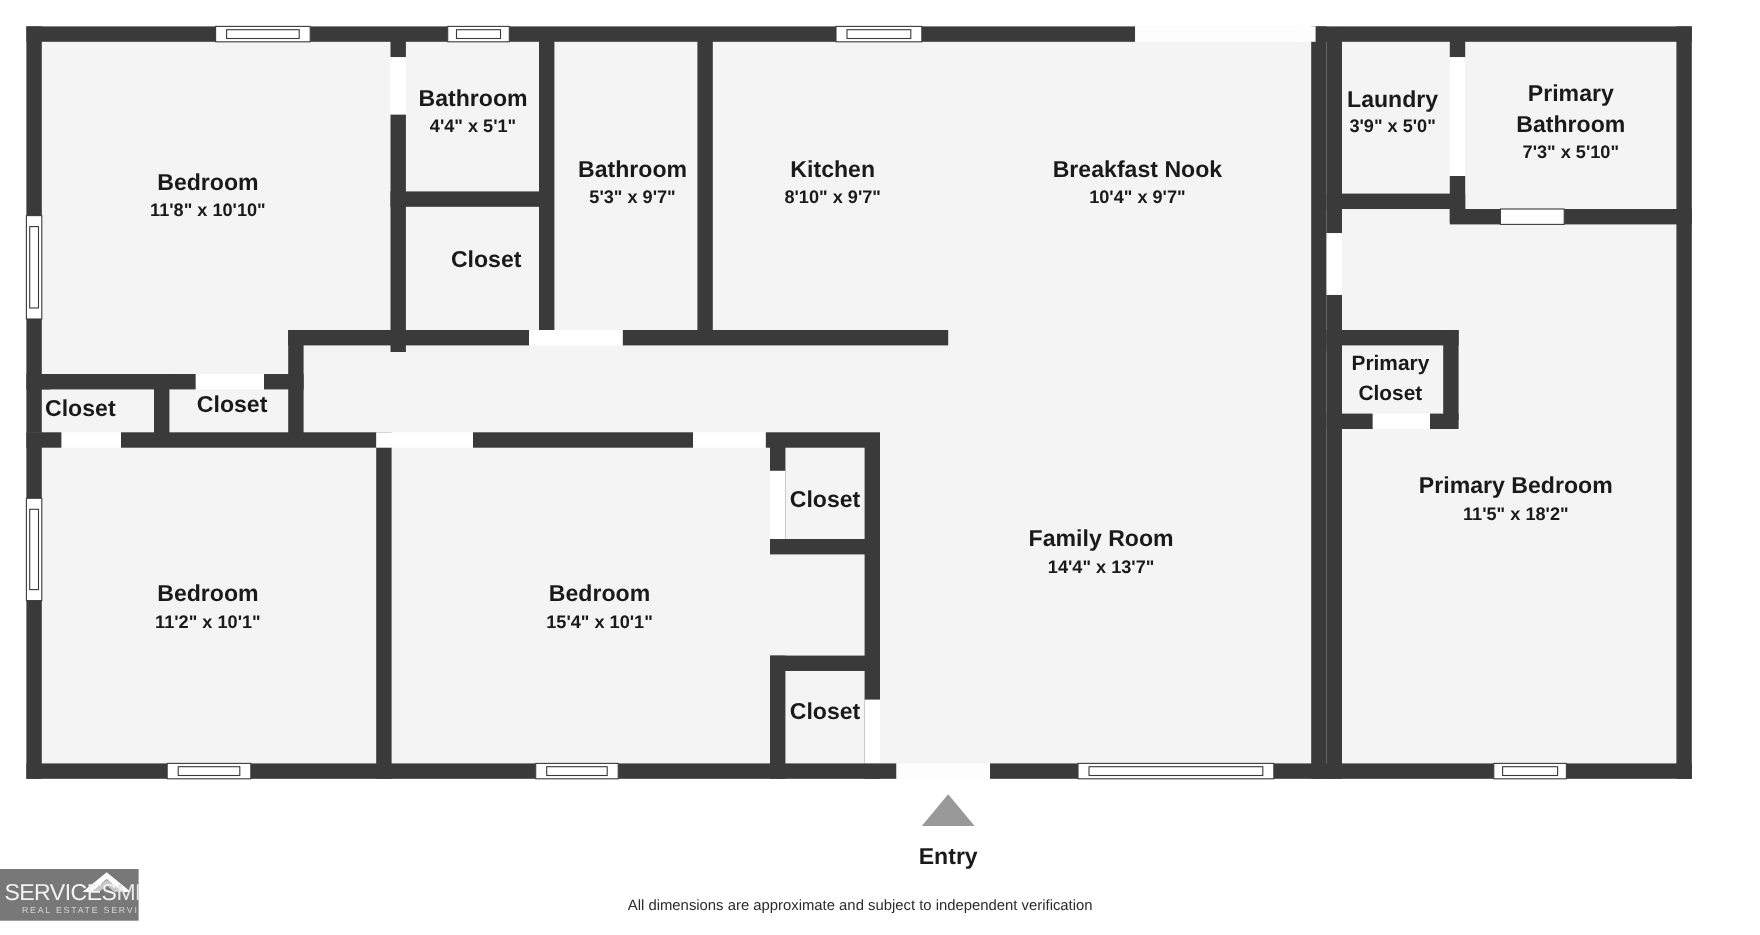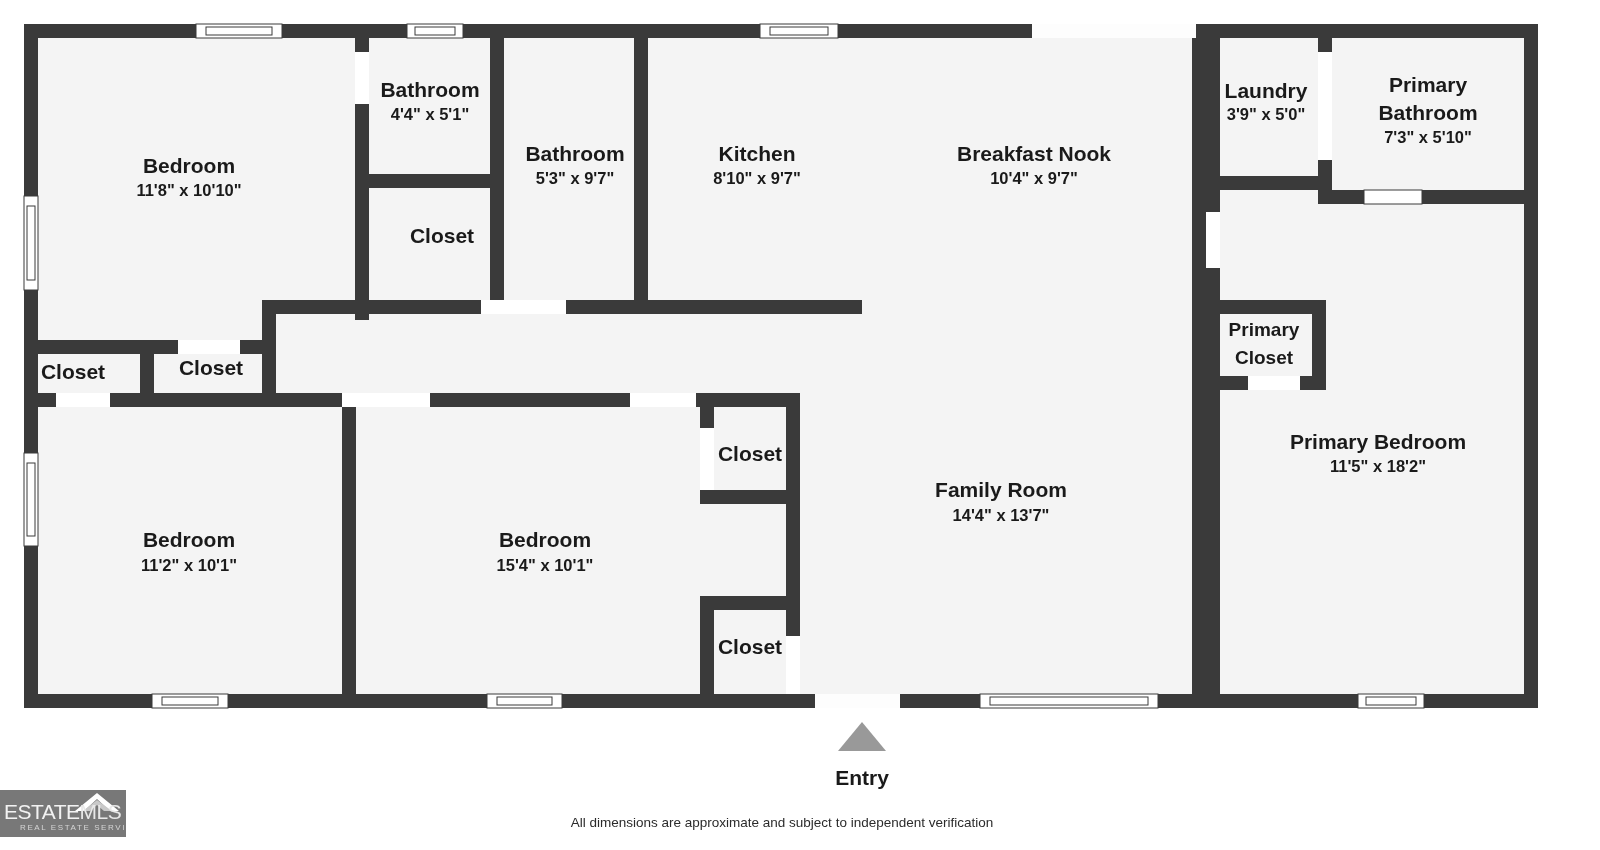--- a/index.html
+++ b/index.html
@@ -316,17 +316,17 @@
     </g>
 
     <text class="disclaimer" x="782" y="827">All dimensions are approximate and subject to independent verification</text>
   </svg>
 
   <div id="mls-logo">
     <svg class="logo-roof" viewBox="0 0 46 20">
       <polygon points="23,1 45,19 36,19 23,7 10,19 1,19" fill="#ffffff"></polygon>
       <polygon points="23,8 38,19 30,19 23,13 16,19 9,19" fill="#c9c9c9"></polygon>
     </svg>
-    <div class="logo-text"><span>ESTATE</span><span class="mls">MLS</span></div>
+    <div class="logo-text"><span>SERVICES</span><span class="mls">MLS</span></div>
     <div class="logo-sub">REAL ESTATE SERVICES</div>
   </div>
 
 </div>
 
 </body></html>

